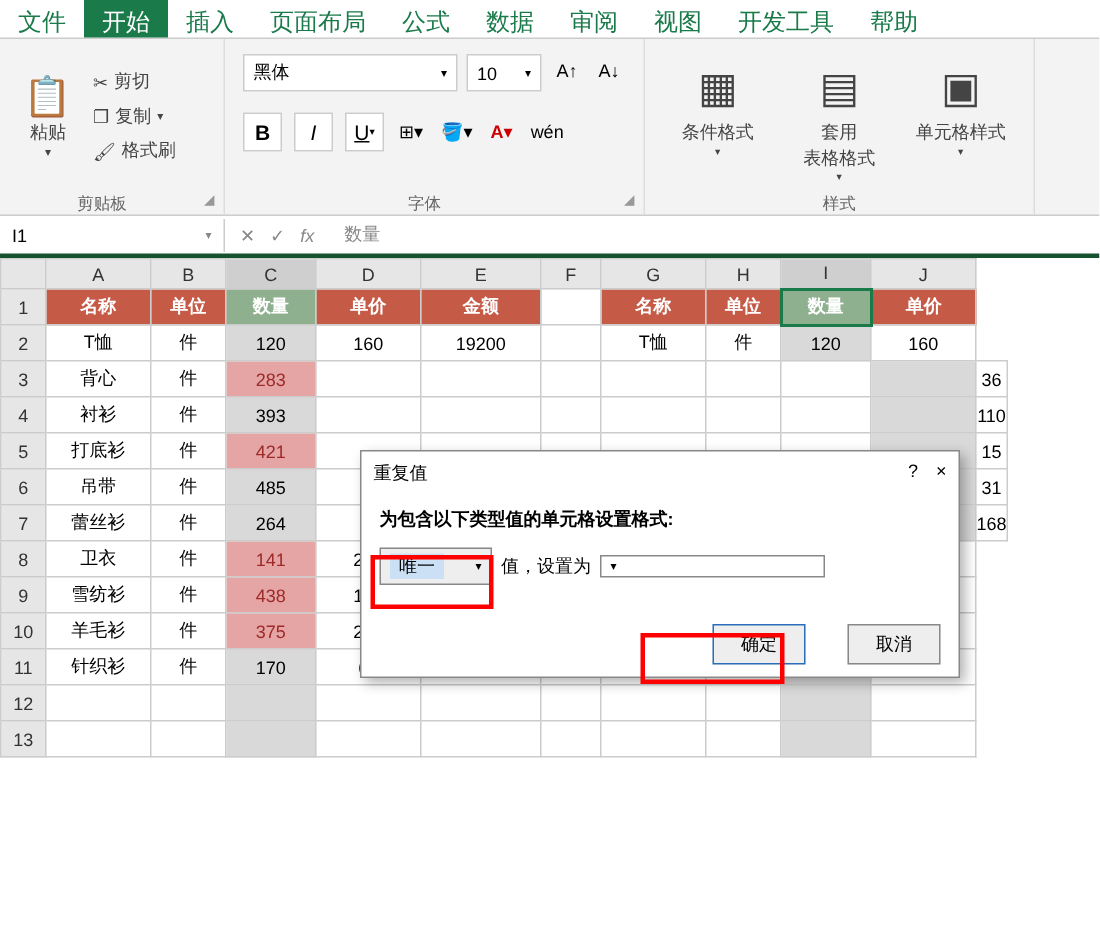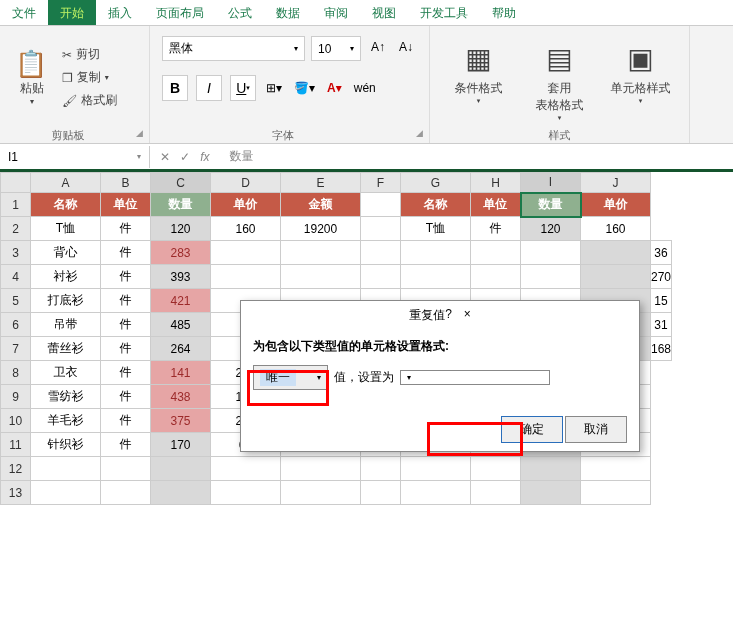--- a/index.html
+++ b/index.html
@@ -1,19 +1,19 @@
 <!DOCTYPE html>
 <html><head>
 <meta charset="utf-8">
 <style>
 *{box-sizing:border-box;margin:0;padding:0}
 body{font-family:"Microsoft YaHei",Arial,sans-serif;font-size:12px;background:#fff;overflow:hidden;width:733px;height:626px;position:relative}
 .tabs{display:flex;background:#fff;height:26px;border-bottom:1px solid #ccc}
-.tab{padding:5px 12px;color:#1a7a4a;cursor:pointer;font-size:12px}
-.tab.active{background:#1a7a4a;color:#bef264}
+.tab{padding:5px 12px;color:#1a7a4a;cursor:pointer;font-size:16px}
+.tab.active{background:#1a7a4a;color:#ffffff}
 .ribbon{background:#f3f3f3;height:118px;display:flex;border-bottom:1px solid #ccc}
 .rgroup{border-right:1px solid #ddd;padding:4px 8px;position:relative;display:flex;flex-direction:column}
 .rgroup-label{position:absolute;bottom:0;left:0;right:0;text-align:center;color:#666;font-size:11px}
 .rgroup-label .arrow{float:right;margin-right:6px;font-size:9px;color:#999}
 .clipboard{width:150px}
 .clip-body{display:flex;height:95px}
 .paste-btn{width:48px;display:flex;flex-direction:column;align-items:center;justify-content:center;color:#444}
 .paste-icon{font-size:26px;color:#d47800}
 .clip-small{display:flex;flex-direction:column;gap:6px;padding-left:6px;justify-content:center}
 .clip-item{display:flex;align-items:center;gap:4px;color:#444}
@@ -41,27 +41,27 @@
 .grid td{height:24px;background:#fff}
 .hdr-red{background:#c55a47!important;color:#fff;font-weight:bold}
 .hdr-green{background:#8fb08f!important;color:#fff;font-weight:bold}
 .hdr-red2{background:#c55a47!important;color:#fff;font-weight:bold}
 .hdr-green2{background:#8fb08f!important;color:#fff;font-weight:bold}
 .gray-cell{background:#d9d9d9!important}
 .rose-cell{background:#e6a5a5!important;color:#9c2a2a}
 .colA{width:70px}.colB{width:50px}.colC{width:60px}.colD{width:70px}.colE{width:80px}.colF{width:40px}.colG{width:70px}.colH{width:50px}.colI{width:60px}.colJ{width:70px}
 .sel-border{border:2px solid #1a7a4a!important}
 .dialog{position:absolute;left:240px;top:300px;width:400px;background:#fff;border:1px solid #888;box-shadow:3px 3px 8px rgba(0,0,0,0.3);z-index:10}
-.dlg-title{display:flex;justify-content:center;padding:6px 8px;font-size:12px}
+.dlg-title{display:flex;justify-content:space-between;padding:6px 8px;font-size:12px}
 .dlg-title .x{display:flex;gap:12px}
 .dlg-body{padding:8px 12px}
 .dlg-row{display:flex;align-items:center;gap:6px;margin:10px 0}
 .sel-box{border:1px solid #888;padding:3px 6px;background:#eee;display:flex;align-items:center;gap:21px}
 .dropdown{border:1px solid #888;padding:2px 6px;background:#fff;display:flex;align-items:center;gap:4px;min-width:150px;justify-content:space-between}
-.dlg-btns{display:flex;justify-content:flex-end;gap:2px;padding:8px 12px}
+.dlg-btns{display:flex;justify-content:flex-end;gap:28px;padding:8px 12px}
 .dlg-btn{border:1px solid #888;padding:4px 18px;background:#eee;cursor:pointer}
 .hl-red{position:absolute;border:3px solid red;pointer-events:none;z-index:20}
 </style>
 </head>
 <body>
 
 <div class="tabs" id="tabs">
     <div class="tab">文件</div>
     <div class="tab active">开始</div>
     <div class="tab">插入</div>
@@ -228,21 +228,21 @@
           <td class="">衬衫</td>
           <td class="">件</td>
           <td class="gray-cell">393</td>
           <td class=""></td>
           <td class=""></td>
           <td class=""></td>
           <td></td>
           <td class=""></td>
           <td class=""></td>
           <td class="gray-cell"></td>
-          <td class="">270</td>
+          <td class="">110</td>
         </tr>
         <tr>
           <th class="rowhdr">5</th>
           <td class="">打底衫</td>
           <td class="">件</td>
           <td class="rose-cell">421</td>
           <td class=""></td>
           <td class=""></td>
           <td class=""></td>
           <td></td>

